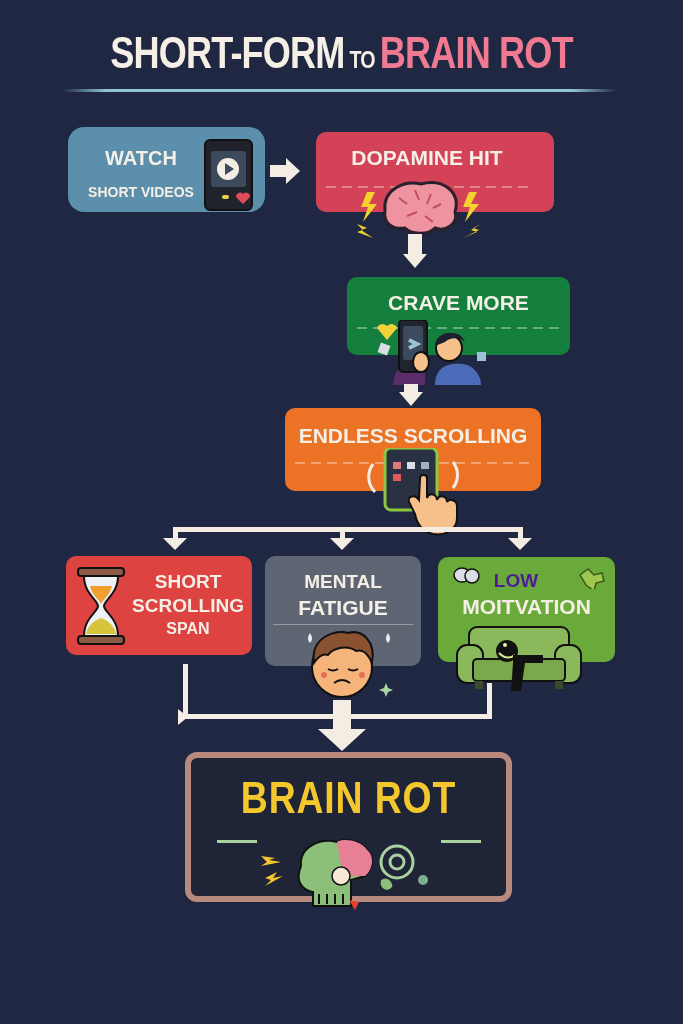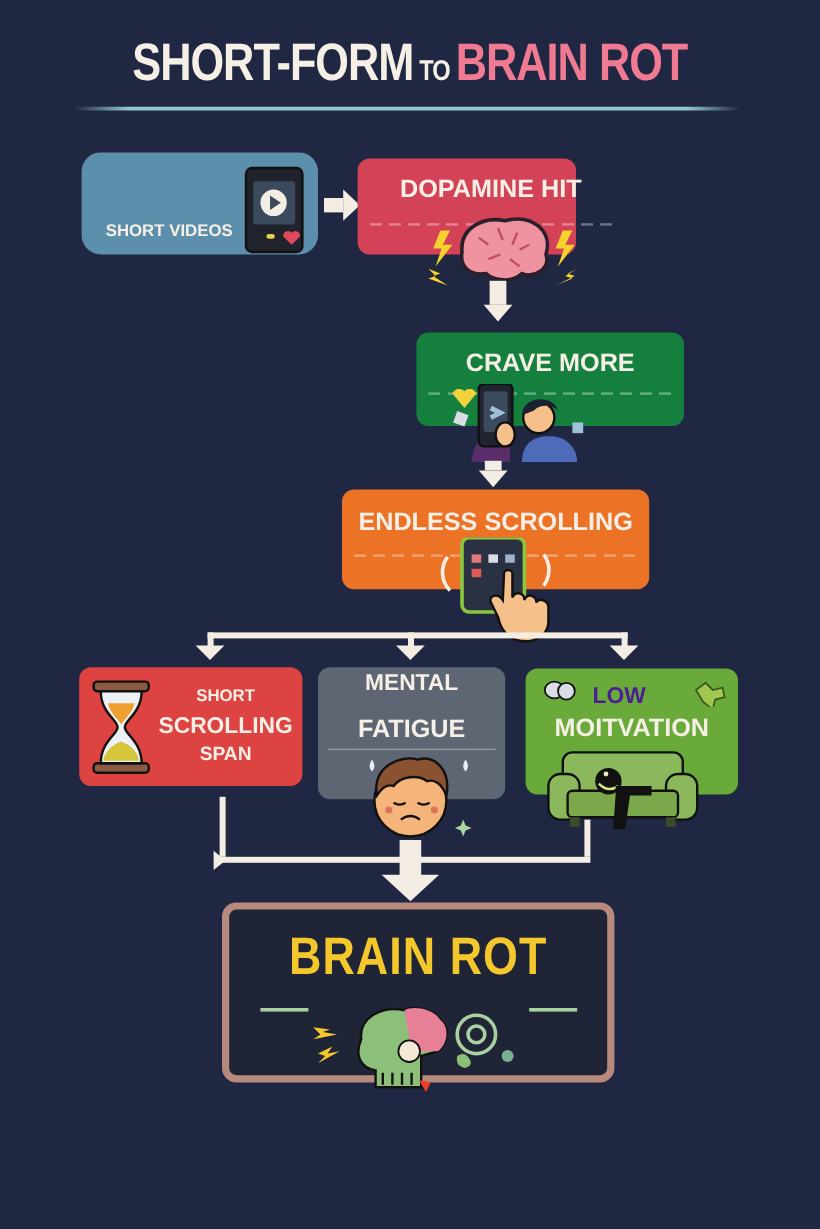--- a/index.html
+++ b/index.html
@@ -48,36 +48,37 @@
 </style>
 </head>
 <body>
 
 <div class="title">
   <span class="w">SHORT-FORM</span><span class="to">TO</span><span class="p">BRAIN ROT</span>
 </div>
 <div class="underline"></div>
 
 <div class="box" style="left:68px; top:127px; width:197px; height:85px; background:#5b8fac; border-radius:16px;">
+  <span class="lbl abs" style="left:8px; top:20px; width:130px; font-size:20px;">WATCH</span>
   <span class="lbl abs" style="left:4px; top:48px; width:138px; font-size:14px;margin-top:10px;">SHORT VIDEOS</span>
   <div class="abs" style="left:136px; top:12px; width:45px; height:68px; background:#20232b; border-radius:6px; border:2px solid #111;">
     <svg width="45" height="68" viewBox="0 0 45 68">
       <rect x="5" y="10" width="35" height="36" rx="3" fill="#3b4a5c"></rect>
       <circle cx="22" cy="28" r="11" fill="#f3ede4"></circle>
       <polygon points="19,22 19,34 28,28" fill="#3b4a5c"></polygon>
       <path d="M30 56 a4 4 0 0 1 7 -3 a4 4 0 0 1 7 3 l-7 7 z" fill="#e04a5a"></path>
       <rect x="16" y="54" width="7" height="4" rx="2" fill="#e6d24a"></rect>
     </svg>
   </div>
 </div>
 
 <div class="arrow-line" style="left:270px; top:165px; width:16px; height:12px;"></div>
 <div class="tri-right" style="left:286px; top:158px;"></div>
 
-<div class="box" style="left:298px; top:132px; width:182px; height:80px; background:#d44257;">
+<div class="box" style="left:316px; top:132px; width:238px; height:80px; background:#d44257;">
   <span class="lbl abs" style="left:0; top:14px; width:222px; font-size:21px;">DOPAMINE HIT</span>
   <div class="dash" style="left:10px; top:54px; width:202px;"></div>
 </div>
 <div class="abs" style="left:355px; top:172px; width:130px; height:70px;">
   <svg width="130" height="70" viewBox="0 0 130 70">
     <path d="M30 38 C28 18 48 8 66 12 C88 6 106 20 100 40 C104 52 90 60 80 56 C72 64 56 62 50 56 C36 58 28 50 30 38 Z" fill="#ef93a0" stroke="#2a1f2a" stroke-width="3"></path>
     <path d="M44 26 l8 6 M60 18 l4 10 M76 22 l-4 10 M86 32 l-8 4 M52 44 l10 -4 M70 44 l8 6" stroke="#c0505e" stroke-width="2" fill="none"></path>
     <polygon points="12,20 20,20 14,32 22,32 8,50 13,35 6,35" fill="#f5d22c"></polygon>
     <polygon points="114,20 122,20 116,32 124,32 110,50 115,35 108,35" fill="#f5d22c"></polygon>
     <polygon points="2,52 12,56 6,58 18,66 2,60 8,58" fill="#f5d22c"></polygon>
@@ -139,27 +140,27 @@
 <div class="box" style="left:66px; top:556px; width:186px; height:99px; background:#dc4341;">
   <div class="abs" style="left:10px; top:10px; width:50px; height:80px;">
     <svg width="50" height="80" viewBox="0 0 50 80">
       <rect x="2" y="2" width="46" height="8" rx="3" fill="#8a5a44" stroke="#111" stroke-width="2"></rect>
       <rect x="2" y="70" width="46" height="8" rx="3" fill="#8a5a44" stroke="#111" stroke-width="2"></rect>
       <path d="M8 10 L42 10 C42 28 28 34 28 40 C28 46 42 52 42 70 L8 70 C8 52 22 46 22 40 C22 34 8 28 8 10 Z" fill="#eef1f5" stroke="#111" stroke-width="2"></path>
       <path d="M14 20 L36 20 C34 30 26 34 25 38 C24 34 16 30 14 20 Z" fill="#f0a030"></path>
       <path d="M10 68 L40 68 C38 58 30 54 25 52 C20 54 12 58 10 68 Z" fill="#d6c43a"></path>
     </svg>
   </div>
-  <span class="lbl abs" style="left:62px; top:16px; width:120px; font-size:14px;">SHORT</span>
+  <span class="lbl abs" style="left:62px; top:16px; width:120px; font-size:19px;">SHORT</span>
   <span class="lbl abs" style="left:62px; top:40px; width:120px; font-size:19px;">SCROLLING</span>
   <span class="lbl abs" style="left:62px; top:64px; width:120px; font-size:16px;">SPAN</span>
 </div>
 
 <div class="box" style="left:265px; top:556px; width:156px; height:110px; background:#5e6673;">
-  <span class="lbl abs" style="left:0; top:4px; width:156px; font-size:19px;">MENTAL</span>
+  <span class="lbl abs" style="left:0; top:16px; width:156px; font-size:19px;">MENTAL</span>
   <span class="lbl abs" style="left:0; top:40px; width:156px; font-size:21px;">FATIGUE</span>
   <div class="abs" style="left:8px; top:68px; width:140px; height:1px; background:rgba(255,255,255,0.35);"></div>
 </div>
 <div class="abs" style="left:300px; top:623px; width:100px; height:78px;">
   <svg width="100" height="78" viewBox="0 0 100 78">
     <path d="M10 10 q-4 6 0 10 q4 -4 0 -10" fill="#e6eef5"></path>
     <path d="M88 10 q-4 6 0 10 q4 -4 0 -10" fill="#e6eef5"></path>
     <circle cx="42" cy="44" r="30" fill="#f5b47a" stroke="#111" stroke-width="2"></circle>
     <path d="M14 40 C10 14 36 6 48 10 C62 6 76 18 72 40 C68 30 62 26 56 28 C48 22 34 24 28 32 C22 30 18 34 14 40 Z" fill="#8a5230" stroke="#111" stroke-width="2"></path>
     <path d="M28 46 q5 3 10 0 M48 46 q5 3 10 0" stroke="#111" stroke-width="2" fill="none"></path>

